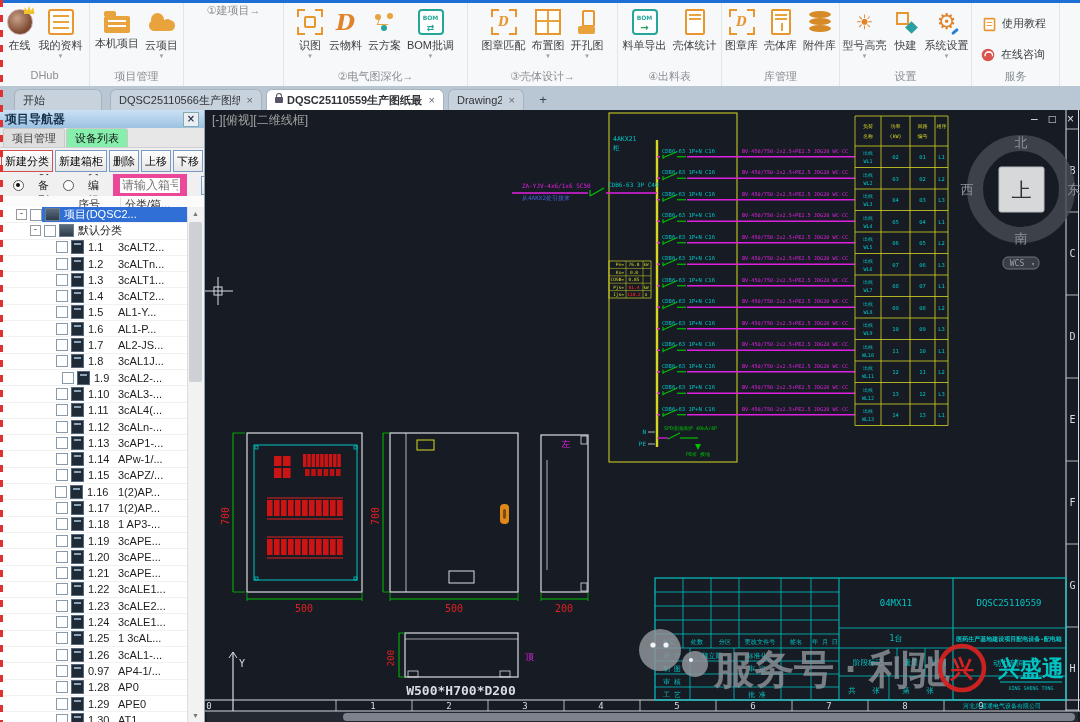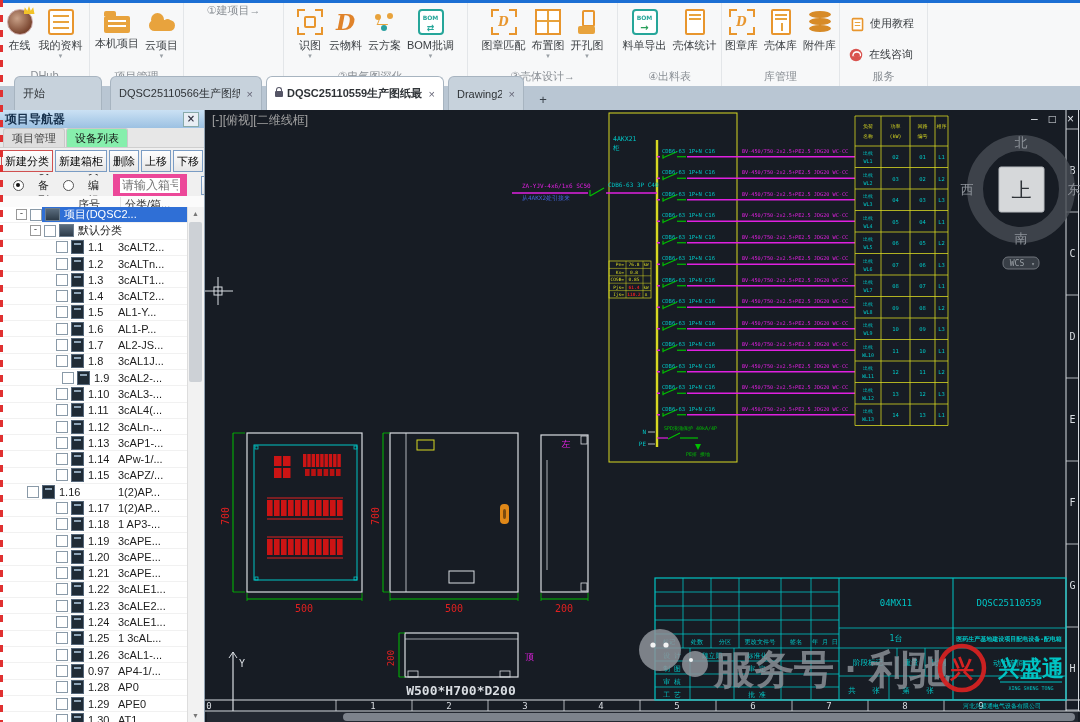--- a/index.html
+++ b/index.html
@@ -74,21 +74,21 @@
   .system-settings-icon i::after{content:"⚙";font-size:22px;color:#e0832a}
   .system-settings-icon::after{content:"";position:absolute;right:1px;bottom:2px;width:8px;height:3px;background:#2a7fd4;border-radius:2px;transform:rotate(-40deg);z-index:3}
   .tutorial-icon{width:15px!important;height:17px!important;border:2px solid #e8962e;border-radius:2px;background:#fff;margin:2px 0 0 2px}
   .tutorial-icon::before{content:"";position:absolute;left:2px;right:2px;top:3px;
      height:7px;background:repeating-linear-gradient(#e8a33d 0 1.5px,rgba(0,0,0,0) 1.5px 4px)}
   .consult-icon{width:16px!important;height:16px!important;background:#d9534f;border-radius:50%;margin-top:2px}
   .consult-icon::before{content:"";position:absolute;left:3px;top:3px;width:8px;height:5px;border:2px solid #fff;border-bottom:none;border-radius:6px 6px 0 0}
   .sic{transform:scale(.78);transform-origin:center}
   
   #tabbar{position:absolute;top:86px;left:0;width:1080px;height:24px;background:#b9c6d3;z-index:10}
-  .dtab{position:absolute;bottom:0;height:34px;border-radius:6px 6px 0 0;display:flex;align-items:center;
+  .dtab{position:absolute;bottom:0;height:21px;border-radius:6px 6px 0 0;display:flex;align-items:center;
      padding:0 8px;font-size:11px;color:#2f3337;background:#c7d2dc;border:1px solid #a7b4c0;border-bottom:none;
      box-sizing:border-box;white-space:nowrap;overflow:hidden;cursor:pointer}
   .dtab.active{background:#fff;font-weight:bold;z-index:2}
   .dtab .x{margin-left:7px;color:#667;font-size:11px;font-weight:normal}
   .lock{width:8px;height:6px;background:#556;position:relative;border-radius:1px;margin-right:4px;flex:none}
   .lock::before{content:"";position:absolute;left:1px;top:-4px;width:4px;height:3px;border:1.5px solid #556;border-bottom:none;border-radius:3px 3px 0 0}
   .plus-tab{position:absolute;bottom:2px;display:flex;align-items:center;justify-content:center;width:18px;height:17px;
      color:#39414a;font-size:13px;cursor:pointer}
   
   #navigator{position:absolute;top:110px;left:0;width:205px;height:612px;background:#f0f0f0;
@@ -281,20 +281,46 @@
         <div class="ritem">
           <span class="ic accessory-lib-icon">
             <i></i>
           </span>
           <span class="lbl">附件库</span>
           <span class="dd"></span>
         </div>
       </div>
       <div class="rg-label">库管理</div>
     </div>
+    <div class="rgroup" style="width:132px">
+      <div class="rg-items">
+        <div class="ritem">
+          <span class="ic highlight-icon">
+            <i></i>
+          </span>
+          <span class="lbl">型号高亮</span>
+          <span class="dd">▼</span>
+        </div>
+        <div class="ritem">
+          <span class="ic quick-build-icon">
+            <i></i>
+          </span>
+          <span class="lbl">快建</span>
+          <span class="dd"></span>
+        </div>
+        <div class="ritem">
+          <span class="ic system-settings-icon">
+            <i></i>
+          </span>
+          <span class="lbl">系统设置</span>
+          <span class="dd">▼</span>
+        </div>
+      </div>
+      <div class="rg-label">设置</div>
+    </div>
     <div class="rgroup" style="width:88px">
       <div class="rg-items" style="flex-direction:column;align-items:flex-start;padding-left:8px;gap:11px">
         <div class="ritem-h">
           <span class="ic tutorial-icon sic">
             <i></i>
           </span>
           <span class="lbl">使用教程</span>
         </div>
         <div class="ritem-h">
           <span class="ic consult-icon sic">
@@ -452,21 +478,21 @@
         <span class="ti"></span>
         <span class="lab">1.14</span>
         <span class="nm">APw-1/...</span>
       </div>
       <div class="trow" style="padding-left:56px">
         <span class="cb"></span>
         <span class="ti"></span>
         <span class="lab">1.15</span>
         <span class="nm">3cAPZ/...</span>
       </div>
-      <div class="trow" style="padding-left:27px">
+      <div class="trow" style="padding-left:55px">
         <span class="cb"></span>
         <span class="ti"></span>
         <span class="lab">1.16</span>
         <span class="nm">1(2)AP...</span>
       </div>
       <div class="trow" style="padding-left:56px">
         <span class="cb"></span>
         <span class="ti"></span>
         <span class="lab">1.17</span>
         <span class="nm">1(2)AP...</span>

